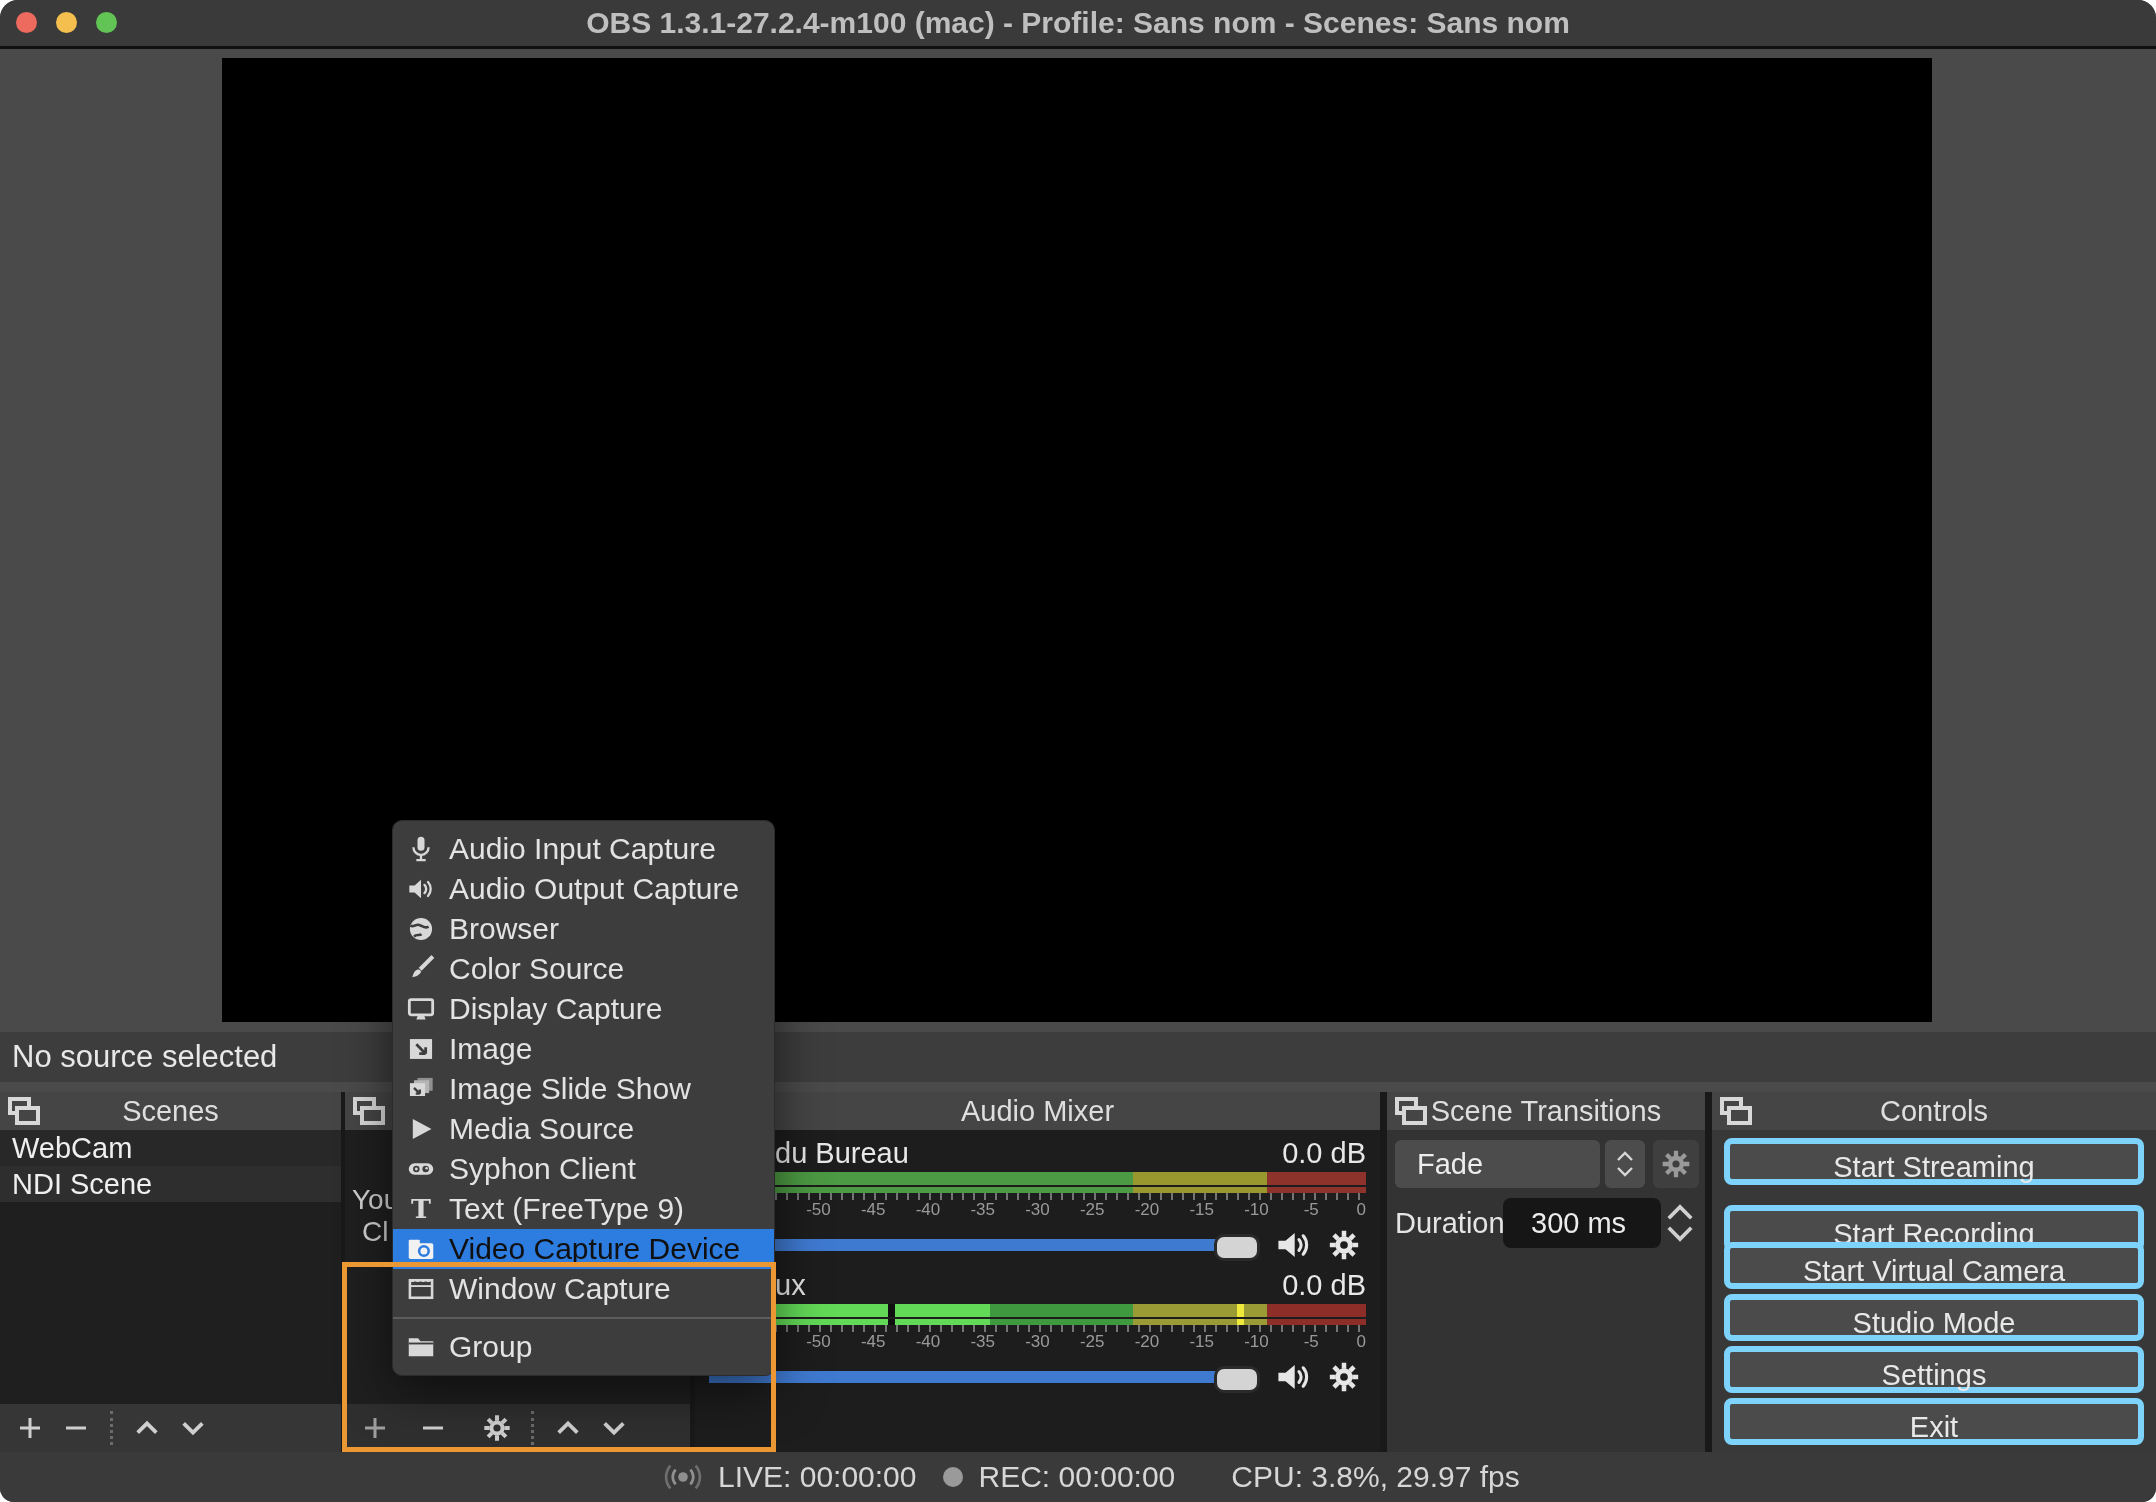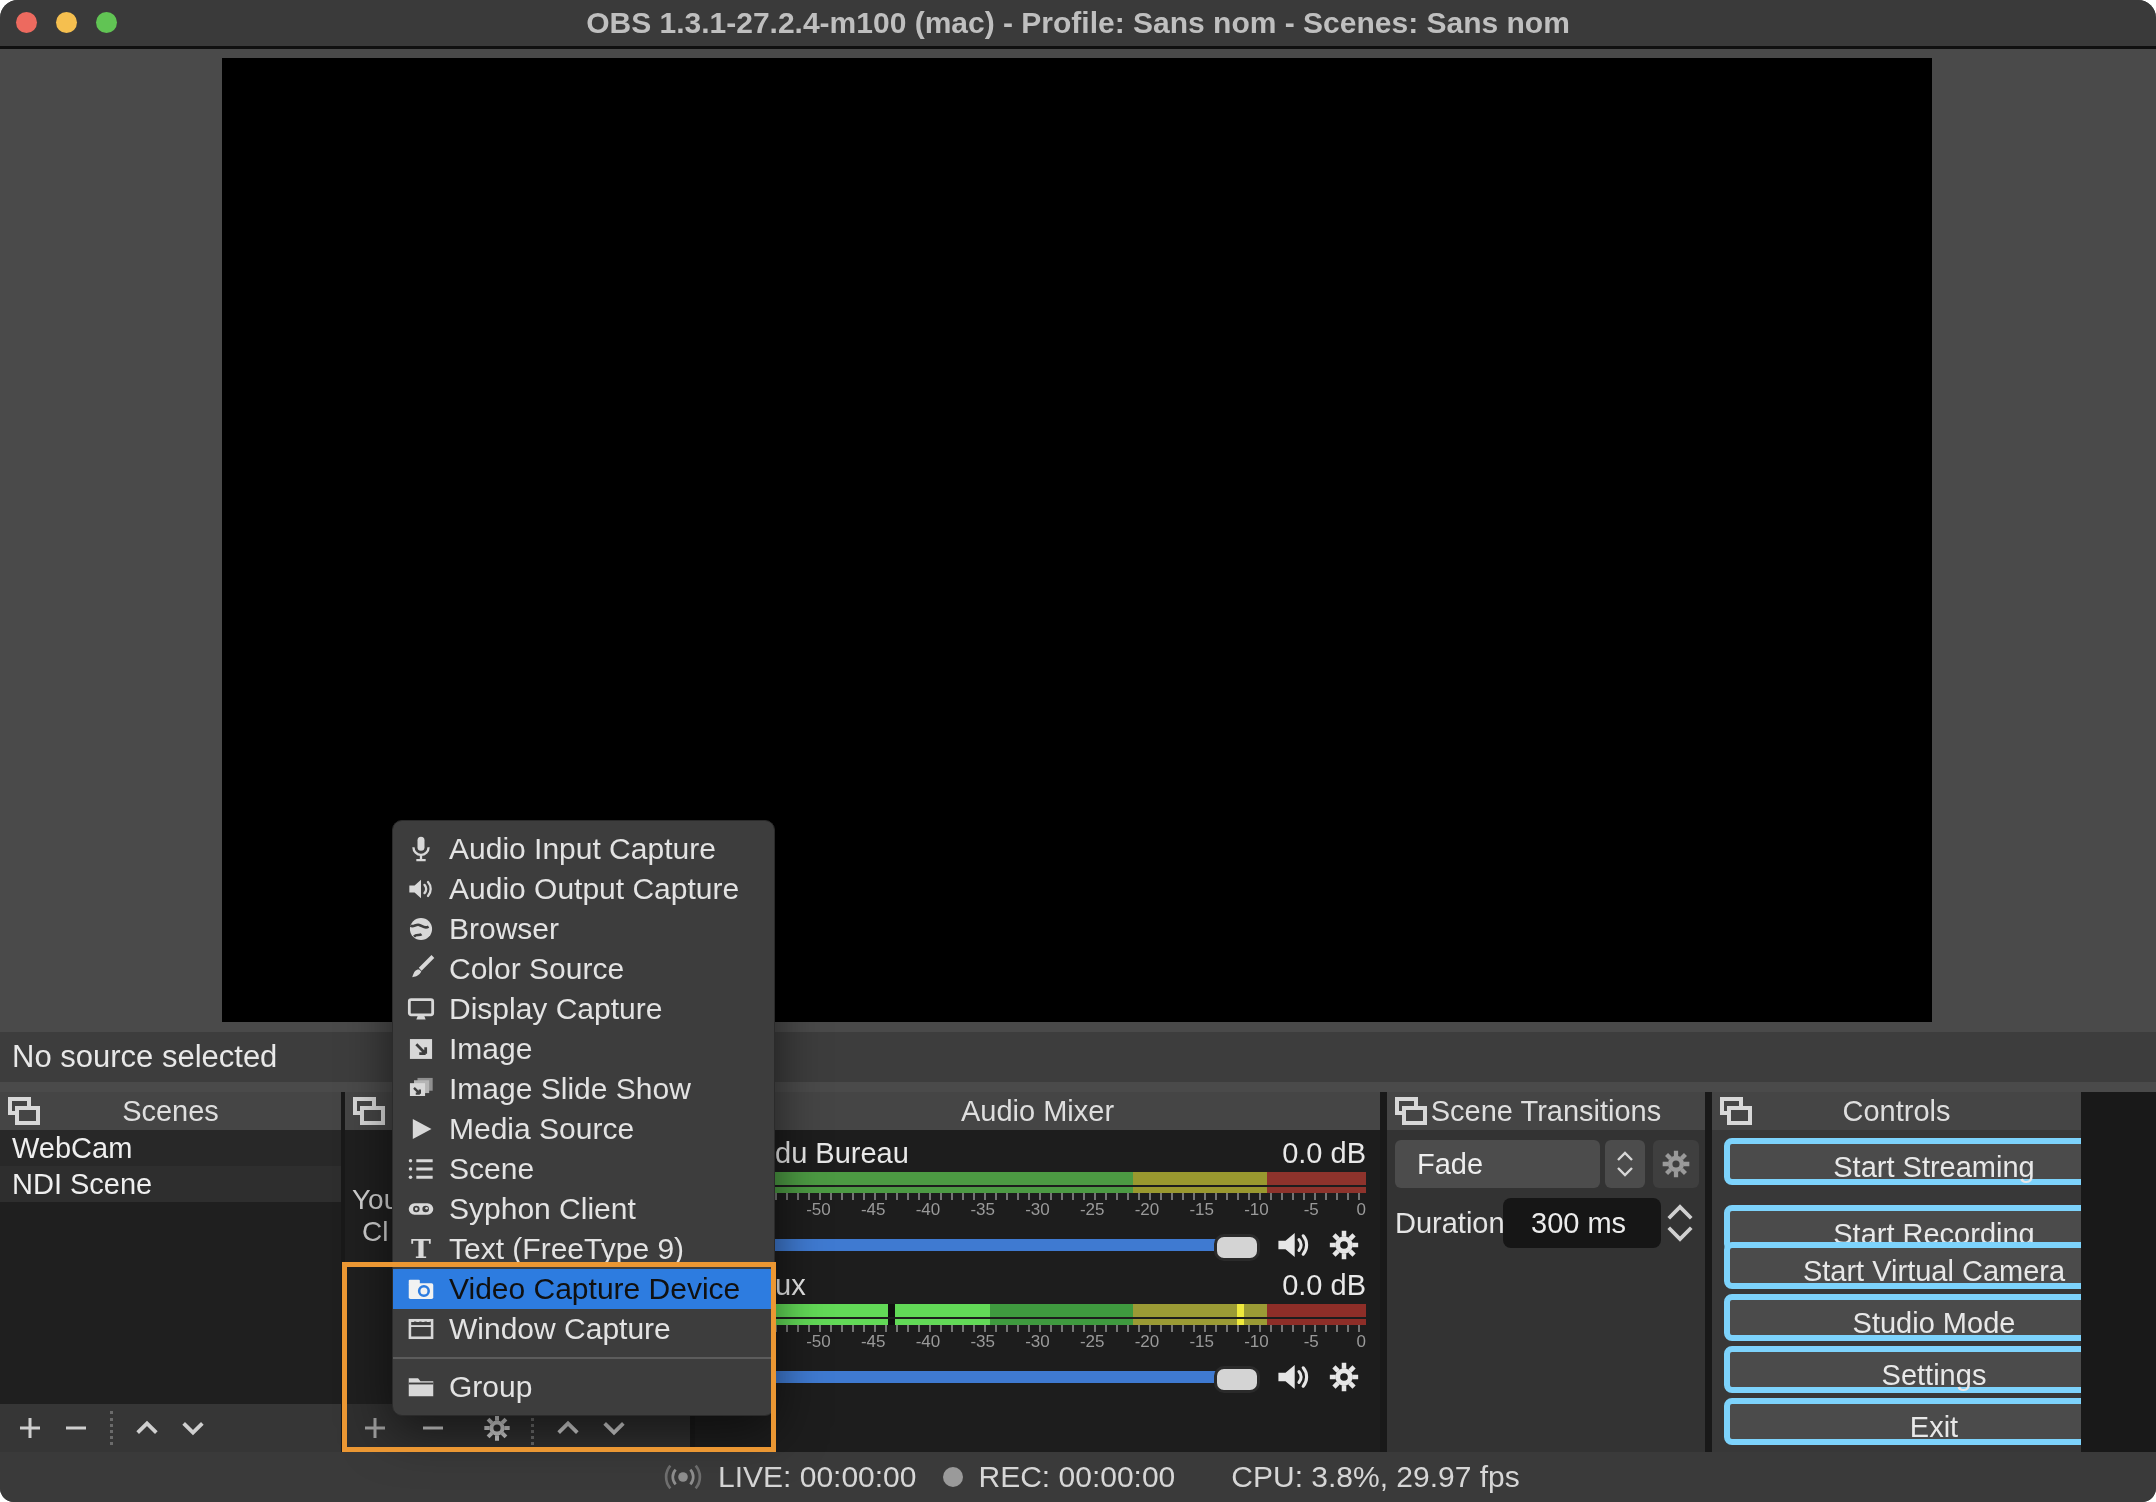--- a/index.html
+++ b/index.html
@@ -28,21 +28,21 @@
   .dock-icon{position:absolute;left:8px;top:5px;width:32px;height:28px;}
   .dock-icon i{position:absolute;display:block;}
   .dock-icon .back{left:0;top:0;width:15px;height:10px;border:4px solid #d8d8d8;}
   .dock-icon .front{right:0;bottom:0;width:17px;height:11px;border:4px solid #d8d8d8;background:#454545;}
   .panel-body{position:relative;background:#1f1f1f;height:322px;}
 
   .p-scenes{left:0;width:341px;}
   .p-sources{left:345px;width:345px;}
   .p-mixer{left:695px;width:685px;}
   .p-trans{left:1387px;width:318px;}
-  .p-controls{left:1712px;width:369px;}
+  .p-controls{left:1712px;width:444px;}
 
   .scene-row{height:36px;line-height:36px;padding-left:12px;font-size:29px;color:#efefef;}
   .scene-row.r0{background:#282828;}
   .scene-row.r1{background:#2e2e2e;}
 
   .dock-toolbar{position:absolute;left:0;bottom:0;width:100%;height:48px;background:#363636;display:flex;align-items:center;}
   .p-sources .dock-toolbar{background:#2f2f2f;}
   .tb-btn{width:32px;height:32px;margin-left:14px;display:flex;align-items:center;justify-content:center;}
   .tb-sep{height:34px;border-left:3px dotted #6b6b6b;margin-left:18px;margin-right:4px;}
 
@@ -438,31 +438,20 @@
       <span class="mi-icon">
         <svg width="28" height="28" viewBox="0 0 24 24">
             <path d="M5 3.5L21 12 5 20.5z" fill="#d8d8d8"></path>
           </svg>
       </span>
       <span class="mi-label">Media Source</span>
     </div>
     <div class="menu-item">
       <span class="mi-icon">
         <svg width="28" height="28" viewBox="0 0 24 24">
-            <path d="M8 5h14M8 12h14M8 19h14" stroke="#d8d8d8" stroke-width="2.6"></path>
-            <circle cx="3" cy="5" r="1.5" fill="#d8d8d8"></circle>
-            <circle cx="3" cy="12" r="1.5" fill="#d8d8d8"></circle>
-            <circle cx="3" cy="19" r="1.5" fill="#d8d8d8"></circle>
-          </svg>
-      </span>
-      <span class="mi-label">Scene</span>
-    </div>
-    <div class="menu-item">
-      <span class="mi-icon">
-        <svg width="28" height="28" viewBox="0 0 24 24">
             <rect x="1.5" y="7" width="21" height="10" rx="5" fill="#d8d8d8"></rect>
             <circle cx="8" cy="12" r="2.8" fill="#3d3d3d"></circle>
             <circle cx="8" cy="12" r="1.2" fill="#d8d8d8"></circle>
             <circle cx="16" cy="12" r="2.8" fill="#3d3d3d"></circle>
             <circle cx="16.8" cy="11.4" r="1.1" fill="#d8d8d8"></circle>
           </svg>
       </span>
       <span class="mi-label">Syphon Client</span>
     </div>
     <div class="menu-item">

